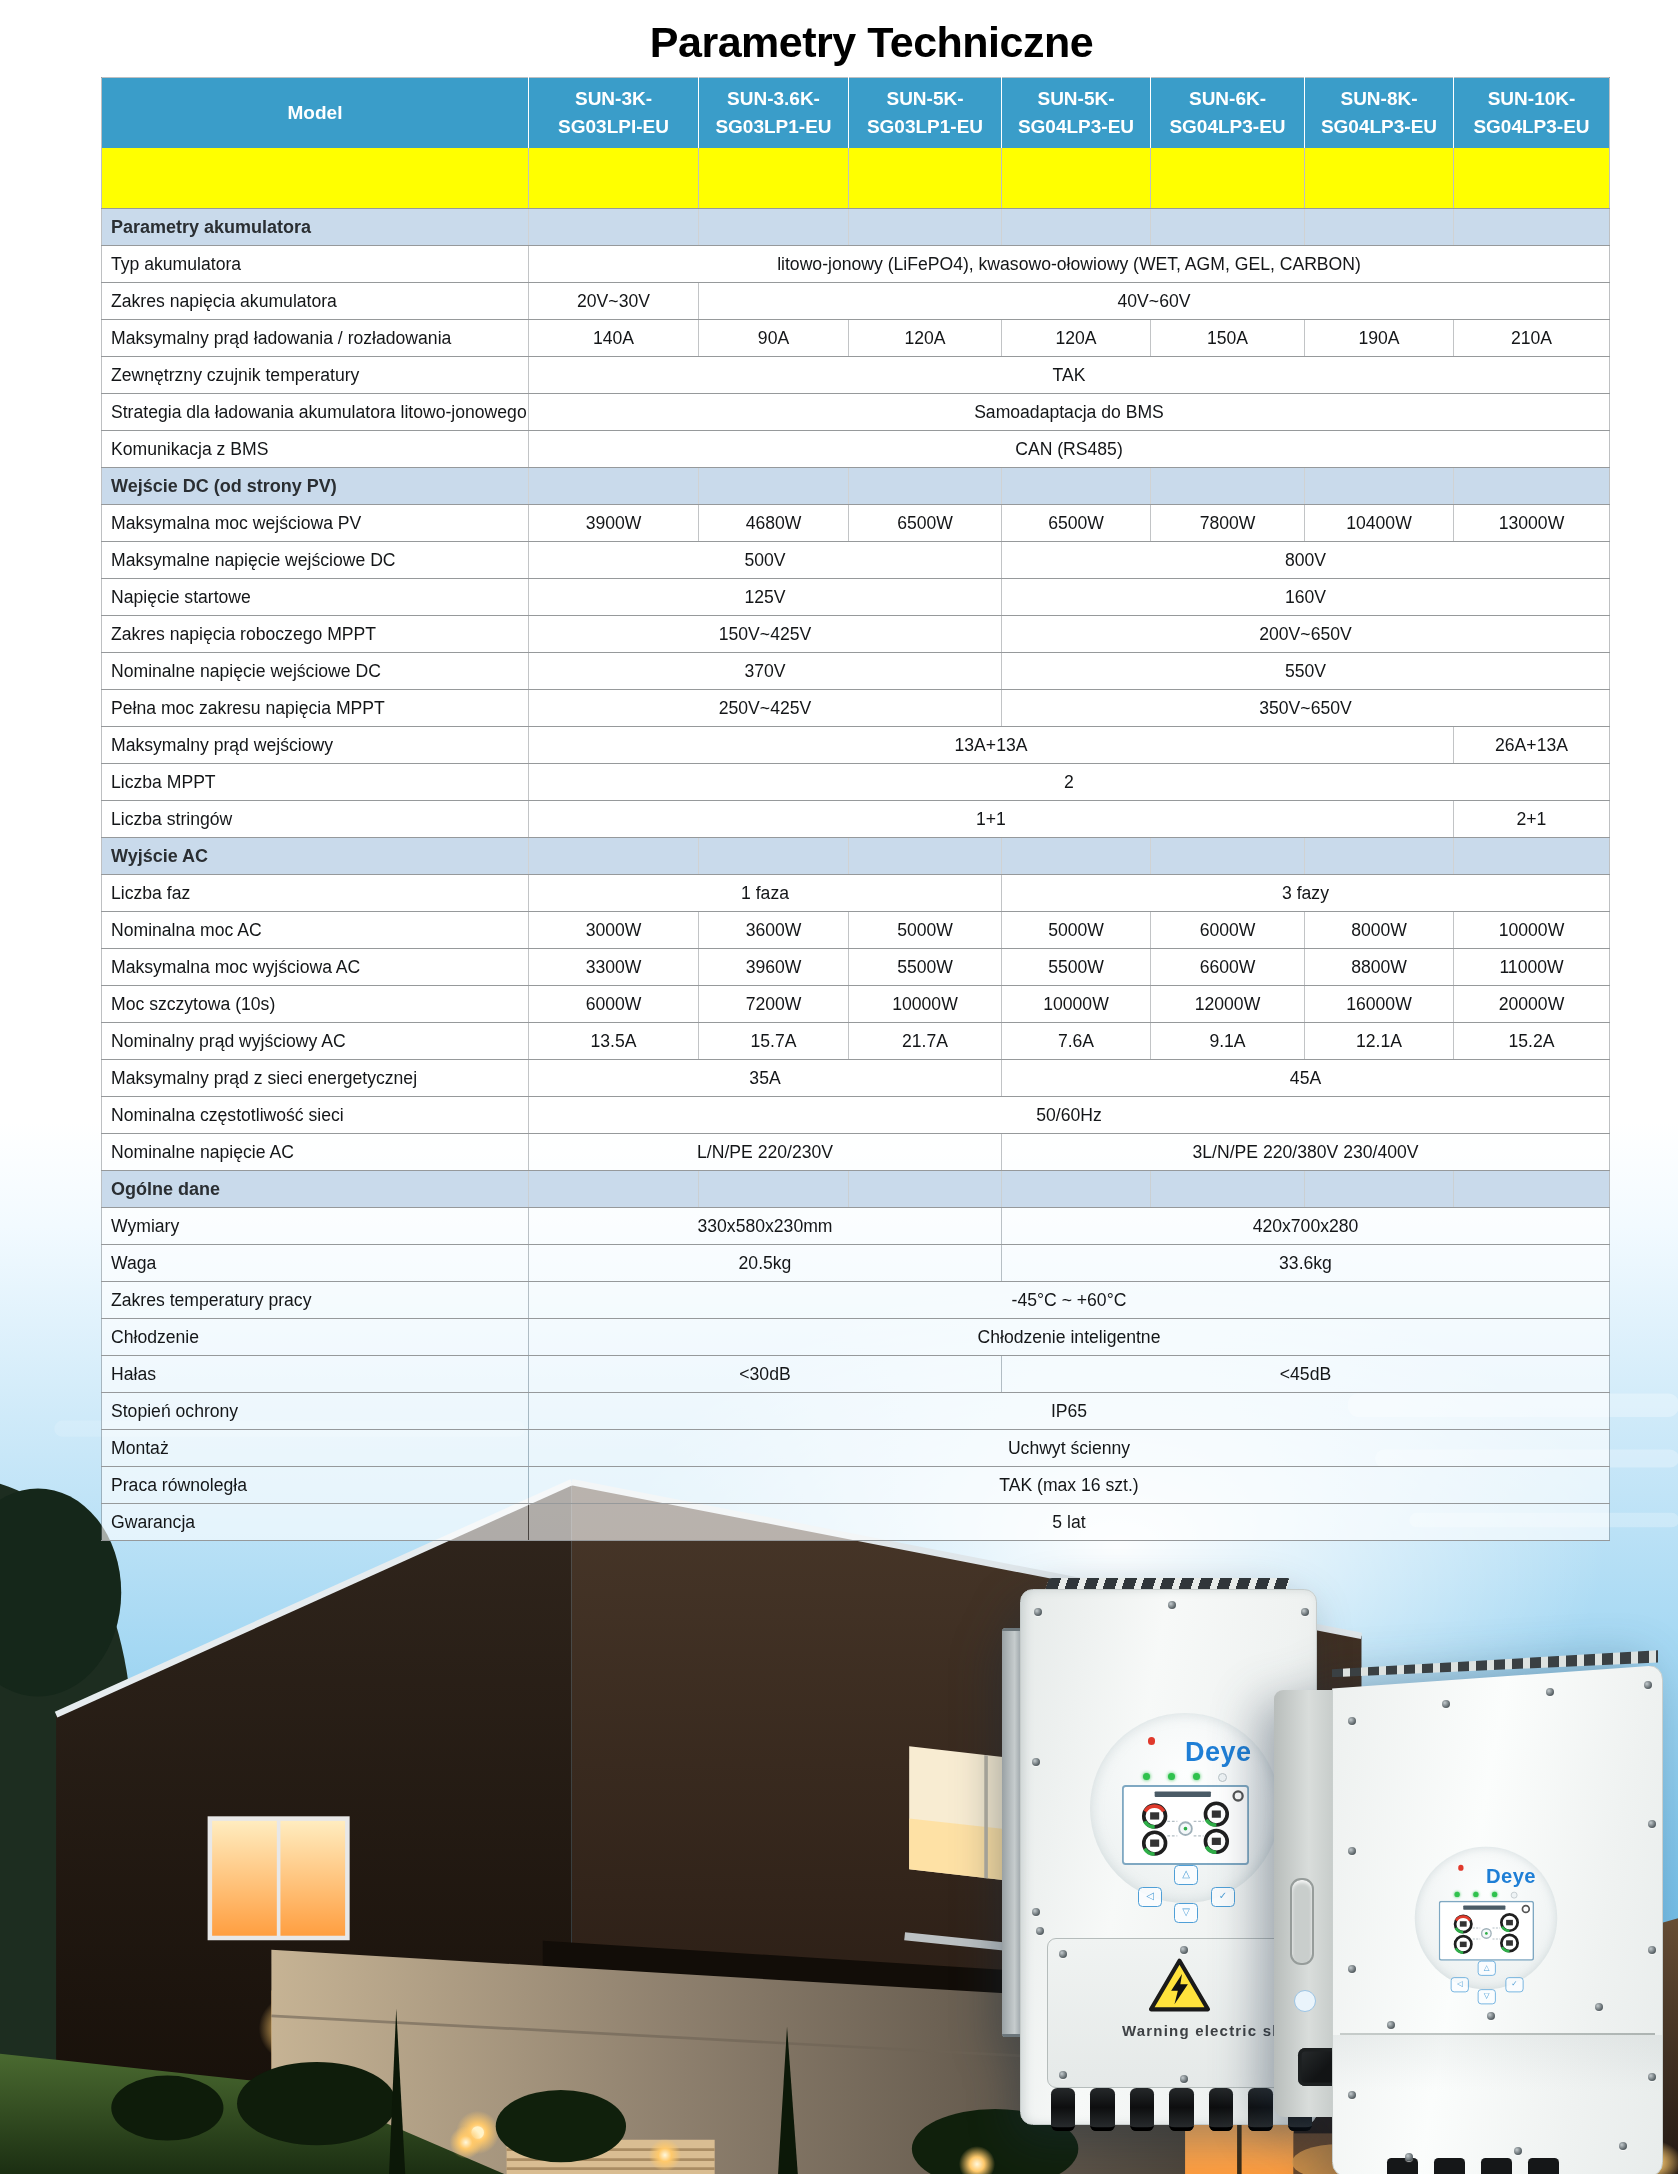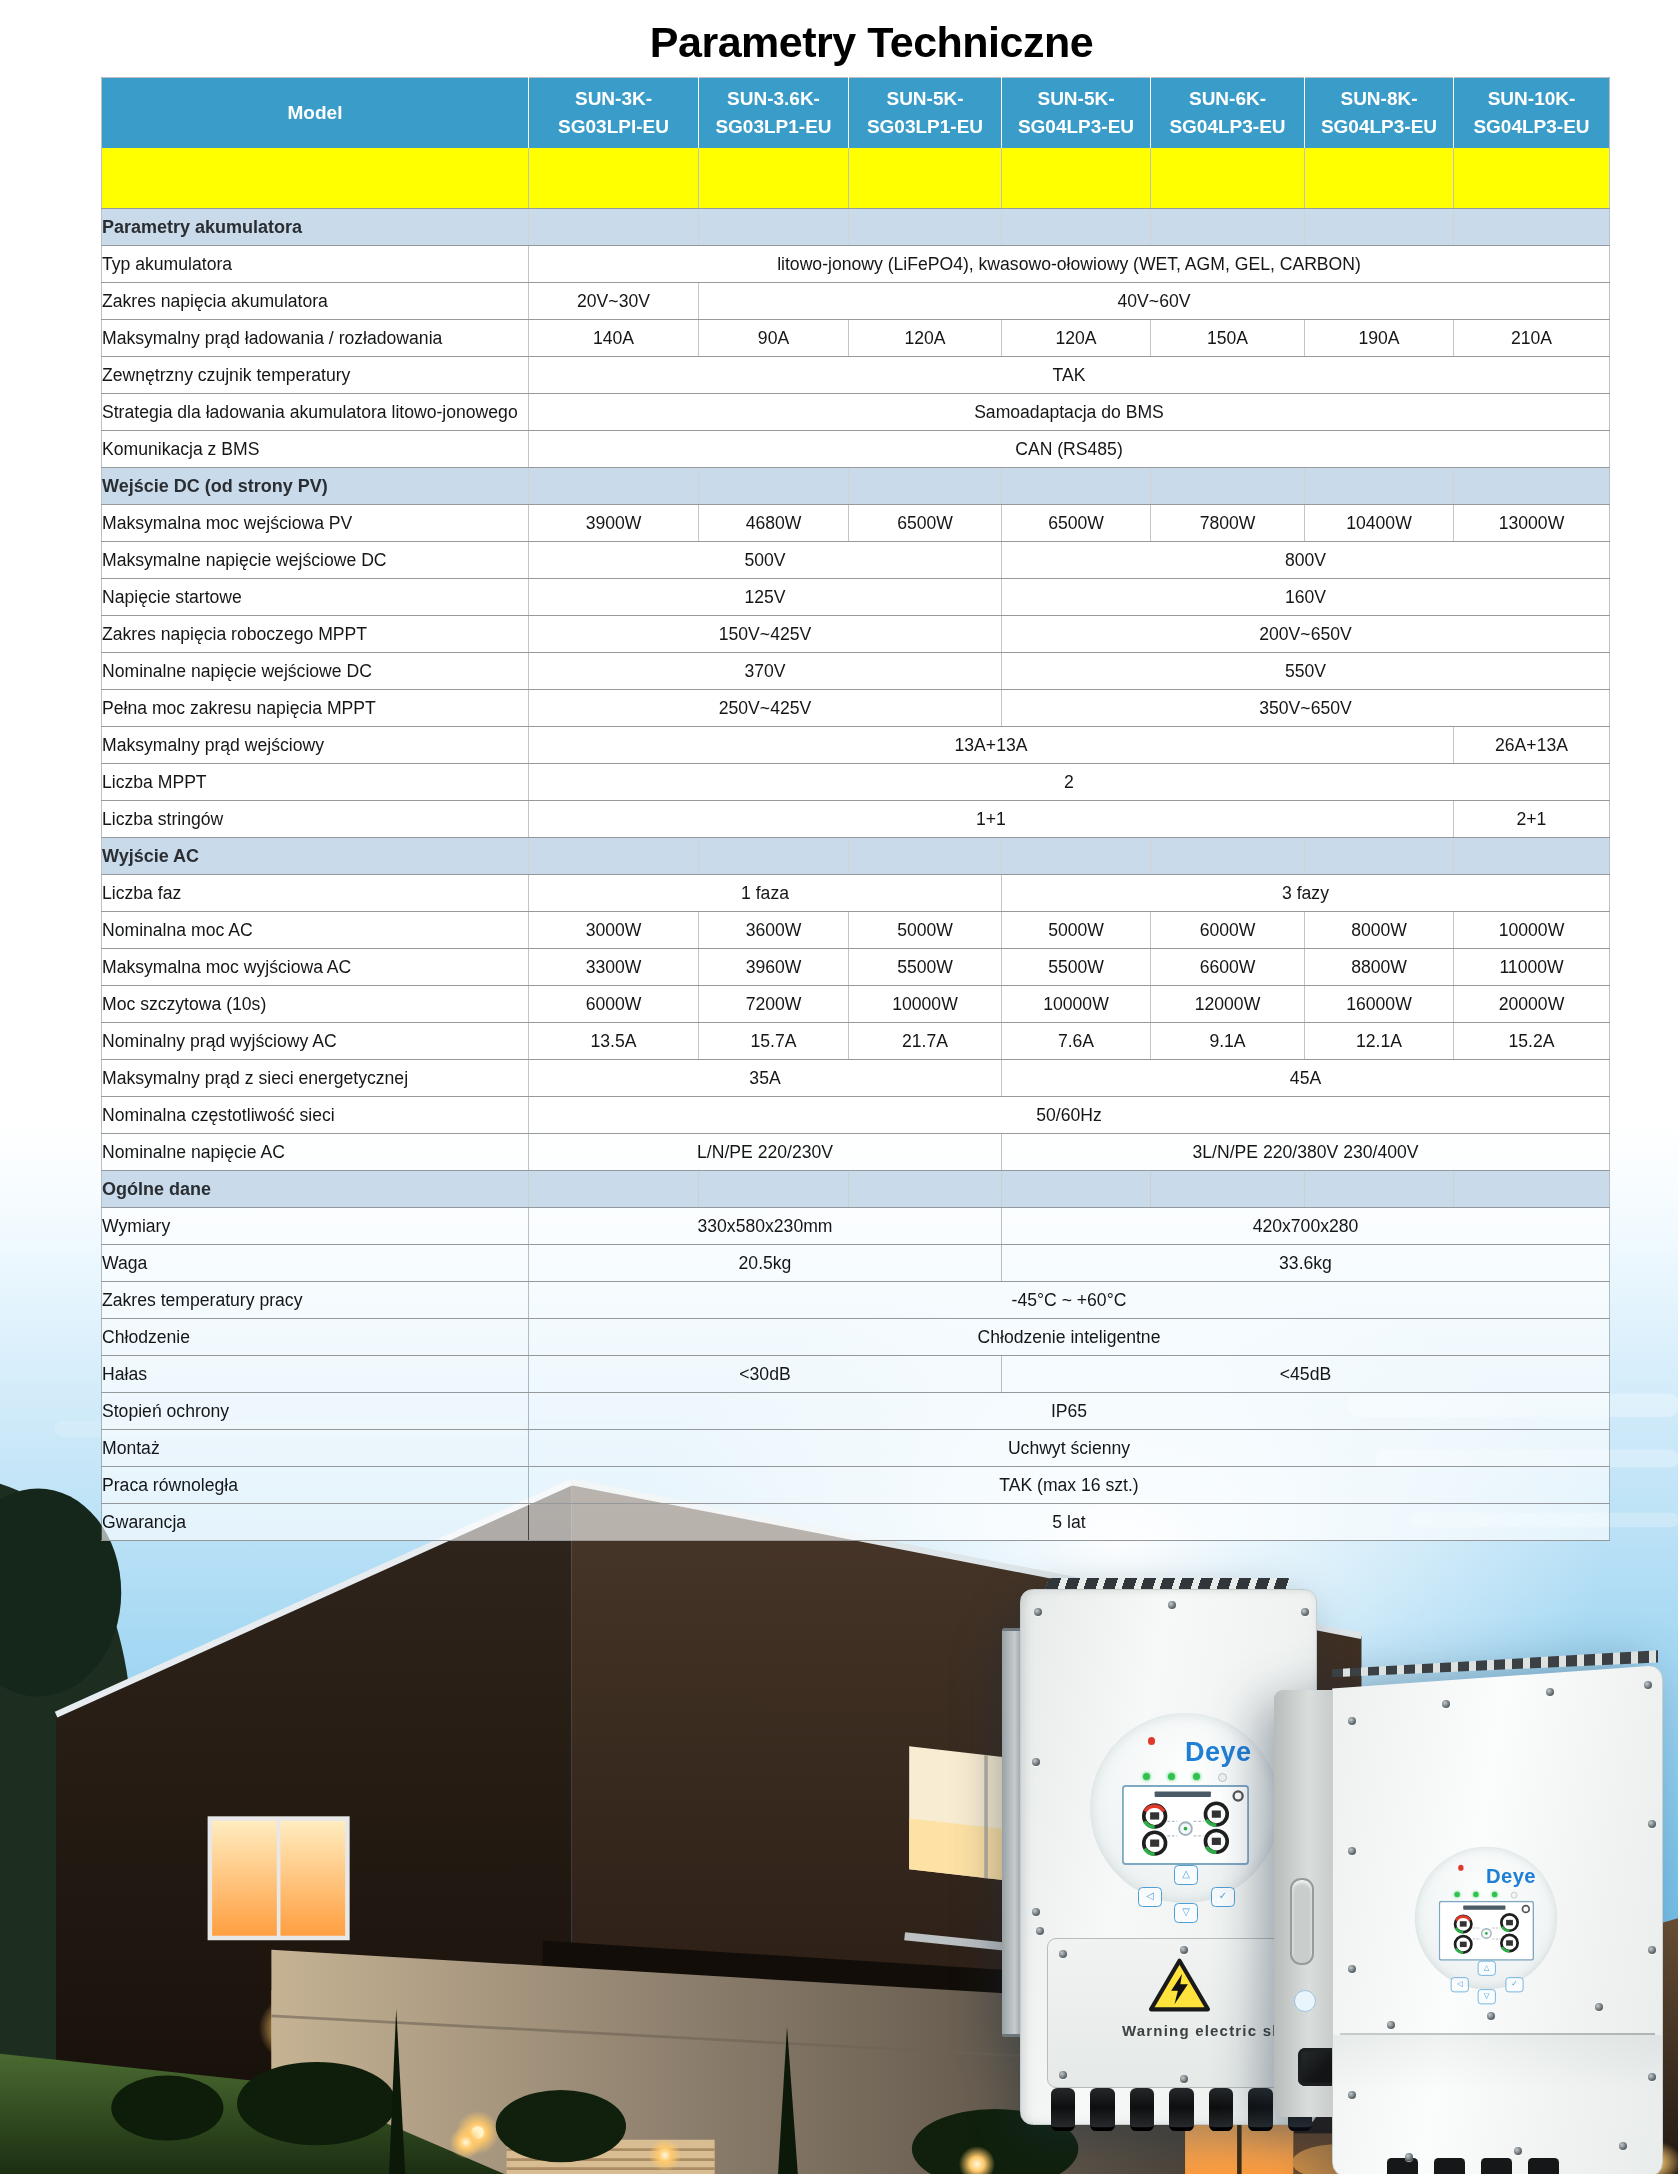--- a/index.html
+++ b/index.html
@@ -21,21 +21,21 @@
   .spec th{background:var(--header-bg,#3A9DC9);color:#fff;font-size:19px;font-weight:bold;
            height:70px;line-height:1.5;white-space:pre-line;border-left:1.8px solid rgba(255,255,255,.55);}
   .spec th:first-child{border-left:none;}
   tr.hl td{background:var(--highlight-row,#FFFF00);height:60px;
            border-left:0.9px solid rgba(110,115,120,.45);border-bottom:1.8px solid #96999b;}
   tr.sec td{background:var(--section-bg,#C9DAEB);height:36px;font-weight:bold;font-size:18px;
             color:#2a2e32;border-left:0.9px solid rgba(120,125,130,.35);border-bottom:1.8px solid #96999b;}
   tr.row td{height:36px;background:rgba(255,255,255,.62);font-size:17.6px;color:#141618;
             border-left:0.9px solid rgba(110,115,120,.42);border-bottom:1.8px solid #96999b;}
   .spec td:first-child{border-left:none;}
-  td.label{text-align:left;}
+  td.label{text-align:left;padding-left:9px;}
   td.val{text-align:center;}
 
   
   .inv{position:absolute;z-index:6;}
   .inv *{position:absolute;}
   .screw{width:8.1px;height:8.1px;border-radius:50%;
          background:radial-gradient(circle at 35% 35%,#c3cacd,#5f686c 62%,#394044);
          box-shadow:0 0.9px 0.9px rgba(255,255,255,.65);}
   .cluster{width:190px;height:190px;border-radius:50%;
            background:radial-gradient(circle at 50% 32%,#fdfefe,#eff3f3 68%,#e6ebeb);

